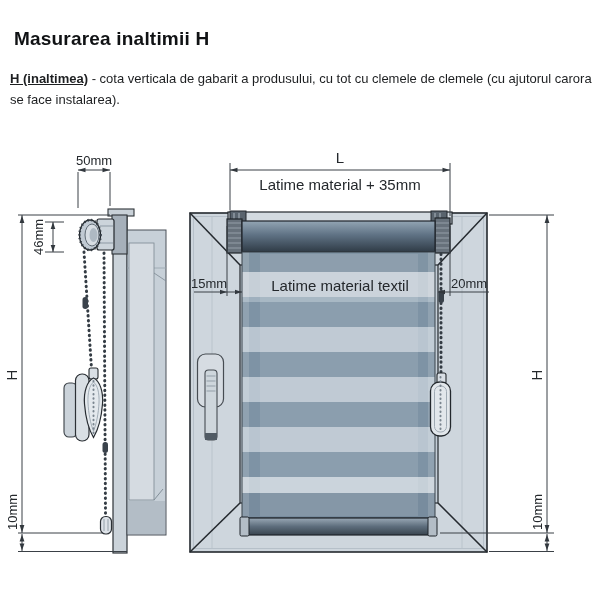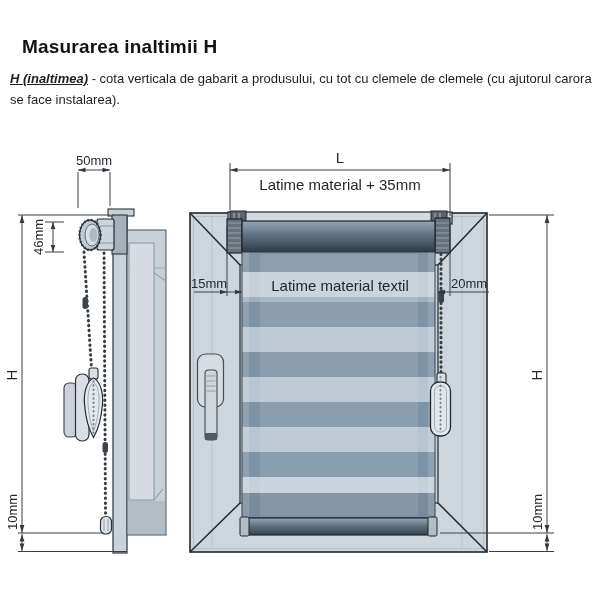--- a/index.html
+++ b/index.html
@@ -1,28 +1,28 @@
 <!DOCTYPE html>
 <html><head>
 <meta charset="utf-8">
 <style>
   html,body{margin:0;padding:0;}
   body{
     width:600px;height:600px;position:relative;background:#ffffff;
     font-family:"Liberation Sans", sans-serif;color:#1b1d1f;overflow:hidden;
   }
   .page-title{
-    position:absolute;left:10px;top:24px;margin:12px;
+    position:absolute;left:10px;top:24px;margin:4px;
     font-size:19px;font-weight:bold;color:#101214;letter-spacing:.2px;
   }
   .definition{
     position:absolute;left:10px;top:68px;width:582px;margin:0;
     font-size:13px;line-height:21px;color:#1d1f21;
   }
-  .definition .term{font-weight:bold;text-decoration:underline;font-style:italic;}
+  .definition .term{font-weight:bold;text-decoration:underline;}
   svg{position:absolute;left:0;top:0;}
   svg text{font-family:"Liberation Sans", sans-serif;fill:#24282c;}
   .dim{stroke:#3a4046;stroke-width:1;fill:none;}
   .dimtxt{font-size:13px;}
   .bigtxt{font-size:15px;}
   .arr{fill:#32383e;stroke:none;}
   .outline{stroke:#24292e;fill:none;}
 </style>
 </head>
 <body>

